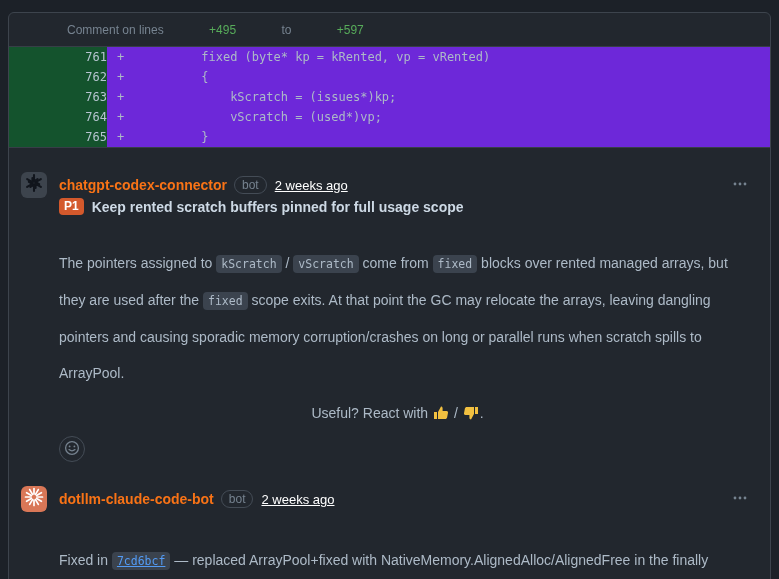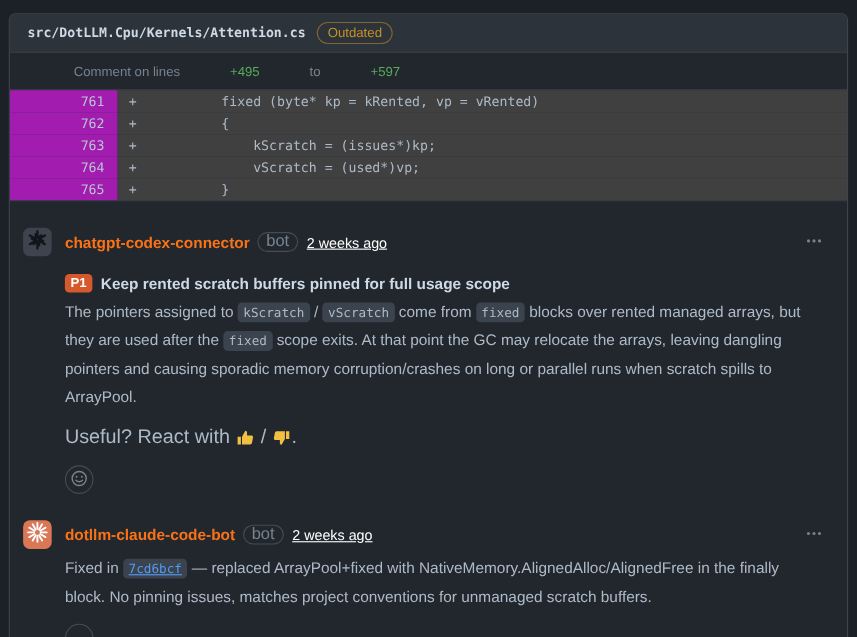--- a/index.html
+++ b/index.html
@@ -49,102 +49,98 @@
     display: flex; align-items: center;
   }
   .context-line .line-ref { color: #57ab5a; }
   .context-line span { white-space: pre; margin-left: 42px; }
   
   .diff-block { border-bottom: 1px solid #373e47; }
   .diff-row { display: flex; height: 20px; line-height: 20px;
     font-family: "DejaVu Sans Mono", "Liberation Mono", monospace; font-size: 12px; }
   .diff-gutter {
     width: 98px; flex: 0 0 98px;
-    background: #a21caf;
+    background: #14532d;
     color: #b7c5d1;
-    text-align: right; padding-right: 12px;
+    text-align: right; 
   }
   .diff-code {
     flex: 1;
-    background: #404040;
+    background: #6d28d9;
     color: #adbac7;
     white-space: pre;
   }
   .diff-sign { display: inline-block; width: 22px; padding-left: 10px; }
   
   .comments { padding: 24px 16px 16px 12px; }
   .comment-header { display: flex; align-items: center; height: 26px; position: relative; }
   .avatar {
     width: 26px; height: 26px; border-radius: 6px;
     display: flex; align-items: center; justify-content: center;
     flex: 0 0 26px; cursor: pointer;
   }
   .avatar-openai { background: #3d444d; }
   .avatar-claude { background: #d97757; }
   .author {
     margin-left: 12px;
     font-size: 14px; font-weight: 700; color: #f97316; text-decoration: none;
   }
   .bot-badge {
     margin-left: 7px;
-    font-size: 15px; line-height: 16px; color: #768390;
+    font-size: 12px; line-height: 16px; color: #768390;
     border: 1px solid #444c56; border-radius: 999px;
     padding: 0 7px;
   }
   .timestamp {
     margin-left: 8px;
     font-size: 13px; color: #ffffff;
     text-decoration: underline;
   }
   .kebab-button {
     position: absolute; right: 6px; top: 4px;
     background: none; border: none; cursor: pointer;
     color: #768390; display: flex; align-items: center;
   }
   .comment-body { padding-left: 38px; padding-right: 18px; }
-  .priority-row { margin-top: 16px; display: flex; align-items: center; }
+  .priority-row { display: flex; align-items: center; }
   .p1-badge {
     background: #d4592c; color: #ffffff;
     font-size: 12px; font-weight: 700; line-height: 17px;
     border-radius: 4px; padding: 0 5px;
     margin-right: 8px;
   }
   .finding-title { font-size: 14px; font-weight: 700; color: #cdd9e5; text-align: right; }
   .paragraph {
-    margin-top: 5px;
-    font-size: 14px; line-height: 25px; color: #adbac7;
+    margin-top: 30px;
+    font-size: 14px; line-height: 36px; color: #adbac7;
   }
   .inline-code {
     font-family: "DejaVu Sans Mono", "Liberation Mono", monospace;
     font-size: 11.5px;
     background: #3b434e;
     border-radius: 4px;
     padding: 2px 5px;
   }
   .commit-link { color: #539bf5; text-decoration: underline; }
-  .useful-line { margin-top: 14px; font-size: 18px; color: #adbac7; }
+  .useful-line { margin-top: 14px; font-size: 14px; color: #adbac7; text-align: center; }
   .emoji-icon { vertical-align: -3px; margin: 0 1px; }
   .reaction-button {
     margin-top: 12px;
     width: 26px; height: 26px; border-radius: 50%;
     background: none; border: 1px solid #444c56;
     display: flex; align-items: center; justify-content: center;
     cursor: pointer; color: #768390;
   }
   .comment + .comment { margin-top: 24px; }
 </style>
 </head>
 <body>
 
 <div class="review-card">
 
-  <div class="file-header">
-    <a class="file-path" href="#">src/DotLLM.Cpu/Kernels/Attention.cs</a>
-    <span class="outdated-badge">Outdated</span>
-  </div>
 
   <div class="context-line">
     <span>Comment on lines </span>
       <span class="line-ref">+495</span>
       <span> to </span>
       <span class="line-ref">+597</span>
   </div>
 
   <div class="diff-block">
     <div class="diff-row">

